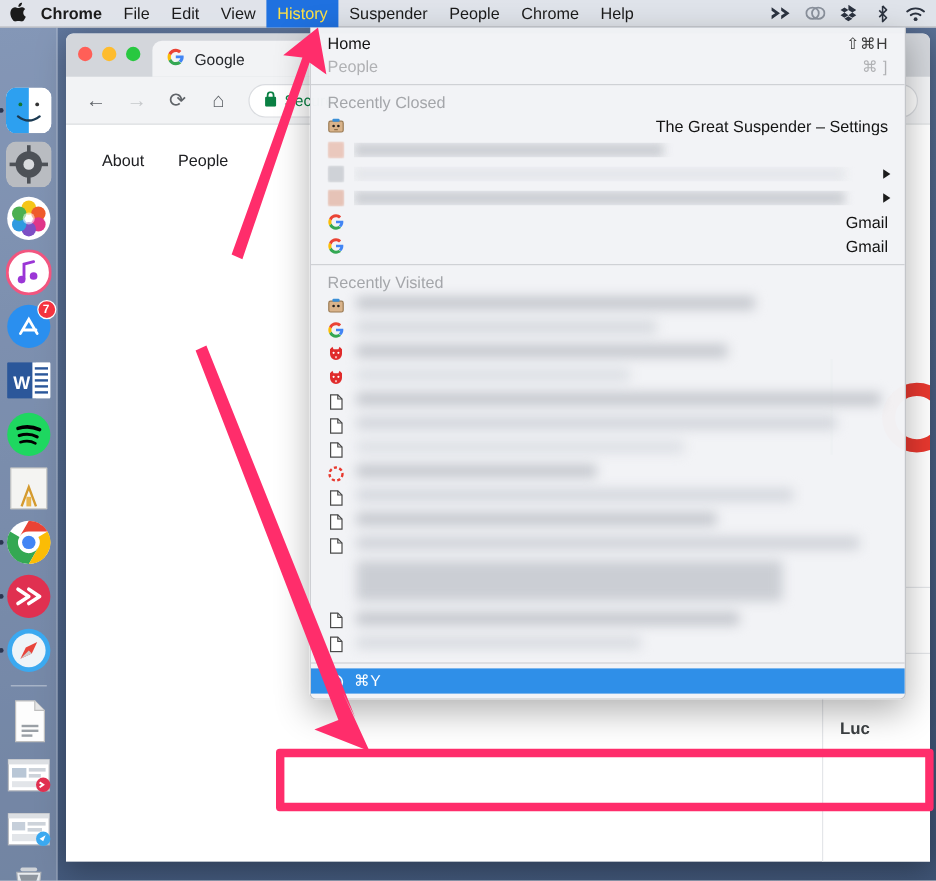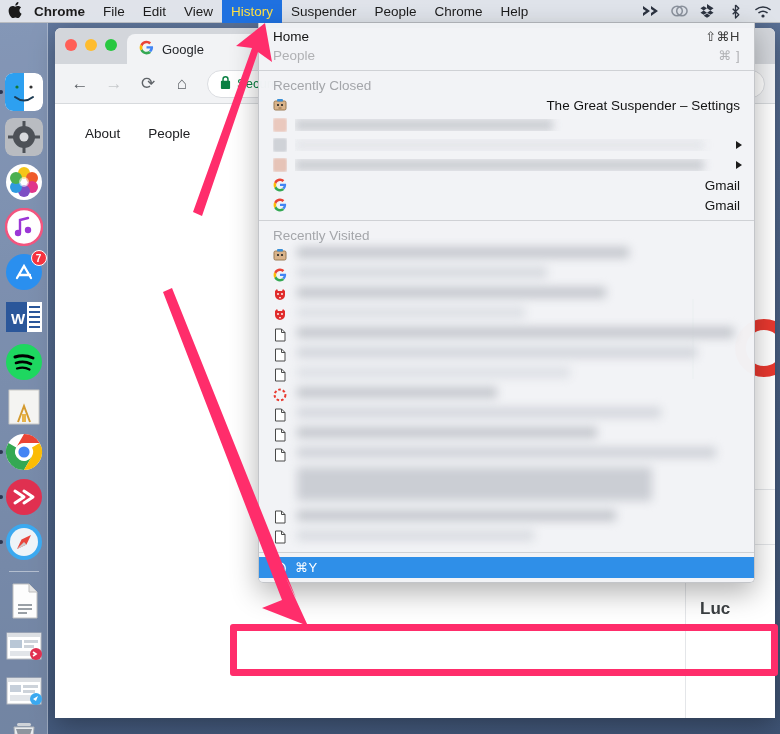--- a/index.html
+++ b/index.html
@@ -113,21 +113,21 @@
   .page-right {
     position:absolute; right:0; top:0; bottom:0; width: 90px;
     border-left: 1px solid #e4e6e9; background:#fff;
   }
   .red-o {
     position:absolute; right:-18px; top:215px; width:58px; height:58px;
     border-radius:50%; border:11px solid #e8382f;
   }
   .green-bar { position:absolute; left:6px; top:195px; width:2px; height:80px; background:#0f7a4a; }
   .hr-light { position:absolute; left:0; right:0; height:1px; background:#e4e6e9; }
-  .luc { position:absolute; left:14px; top:495px; font-size:17px; font-weight:bold; color:#3c4043; }
+  .luc { position:absolute; left:14px; top:495px; font-size:14px; font-weight:bold; color:#3c4043; }
 
   
   .menu {
     position: absolute; left: 258px; top: 23px; width: 497px;
     background: rgba(242,243,246,0.985);
     border: 1px solid #c3c5c9;
     border-top: none;
     border-radius: 0 0 5px 5px;
     box-shadow: 0 10px 28px rgba(0,0,0,0.30);
     z-index: 70;

